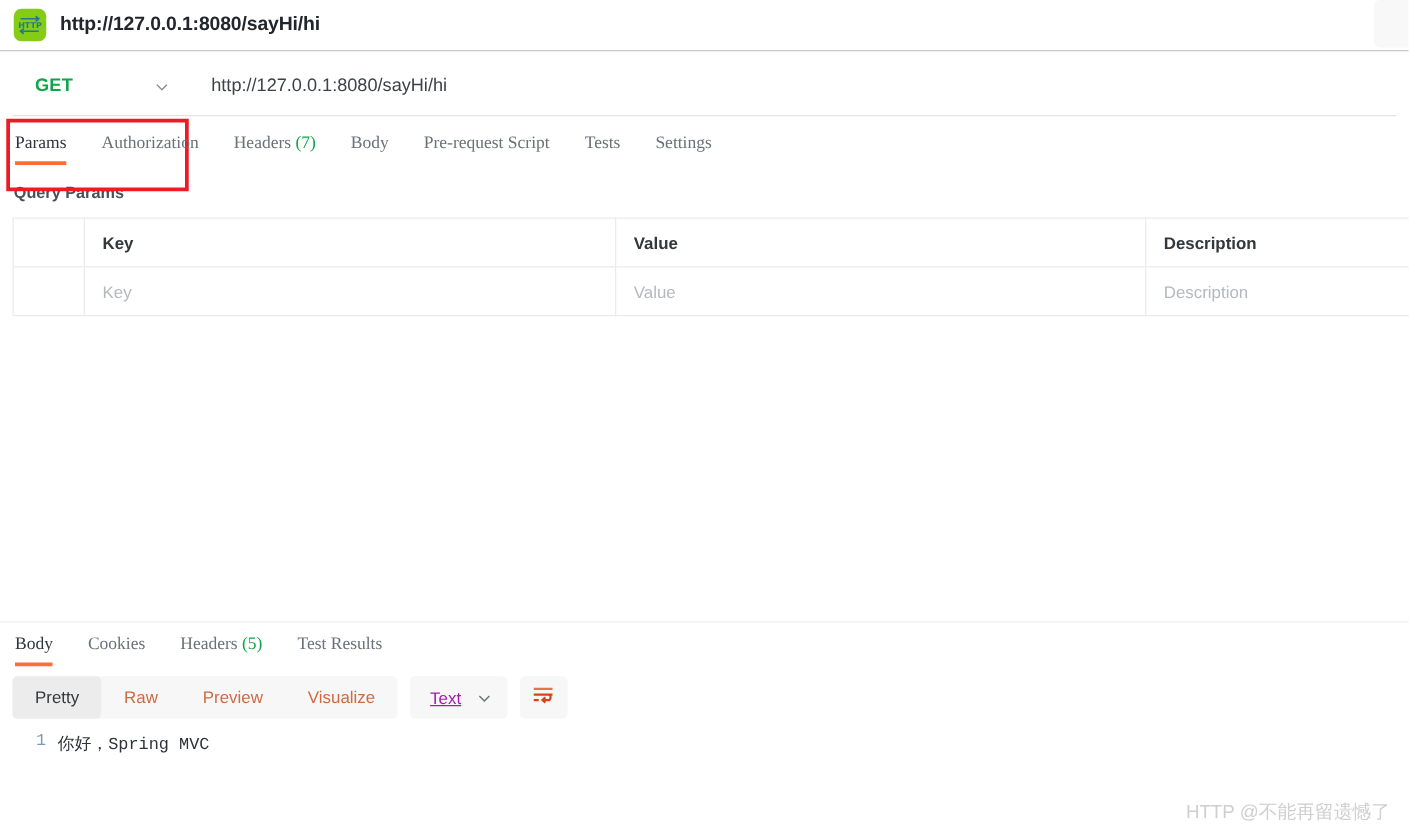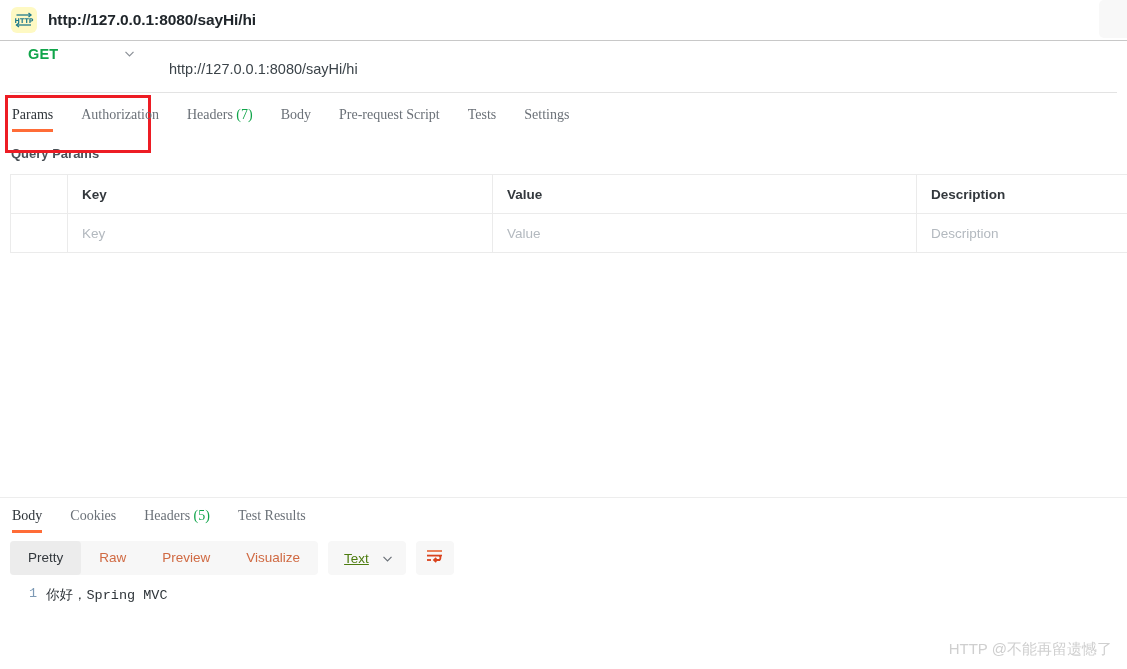--- a/index.html
+++ b/index.html
@@ -23,21 +23,21 @@
     border-bottom: 1px solid #c8c8c8;
     display: flex;
     align-items: center;
     padding-left: 11px;
     box-sizing: border-box;
   }
   .http-icon {
     width: 26px;
     height: 26px;
     border-radius: 6px;
-    background: #fef9c3;
+    background: #84cc16;
     display: flex;
     align-items: center;
     justify-content: center;
     flex: none;
     margin-right: 11px;
   }
   .header-title {
     font-size: 15.5px;
     font-weight: bold;
     color: #20262b;
@@ -60,21 +60,21 @@
     height: 57px;
     display: flex;
     align-items: center;
     padding: 0 10px;
     box-sizing: border-box;
   }
   .method-box {
     width: 140px;
     height: 47px;
     display: flex;
-    align-items: flex-start;
+    align-items: center;
     justify-content: space-between;
     padding: 0 14px 0 18px;
     box-sizing: border-box;
     border-bottom: 1px solid #e3e3e3;
   }
   .method-label {
     font-size: 14.5px;
     font-weight: bold;
     color: #10a54a;
     letter-spacing: 0.2px;
@@ -241,21 +241,21 @@
   }
   .format-select {
     display: flex;
     align-items: center;
     background: #f7f7f7;
     border-radius: 4px;
     height: 34px;
     padding: 0 12px 0 16px;
     margin-left: 10px;
     font-size: 13.5px;
-    color: #4d7c0f;
+    color: #a21caf;
     gap: 12px;
     text-decoration: underline;
   }
   .wrap-btn {
     width: 38px;
     height: 34px;
     background: #f7f7f7;
     border-radius: 4px;
     margin-left: 10px;
     display: flex;

